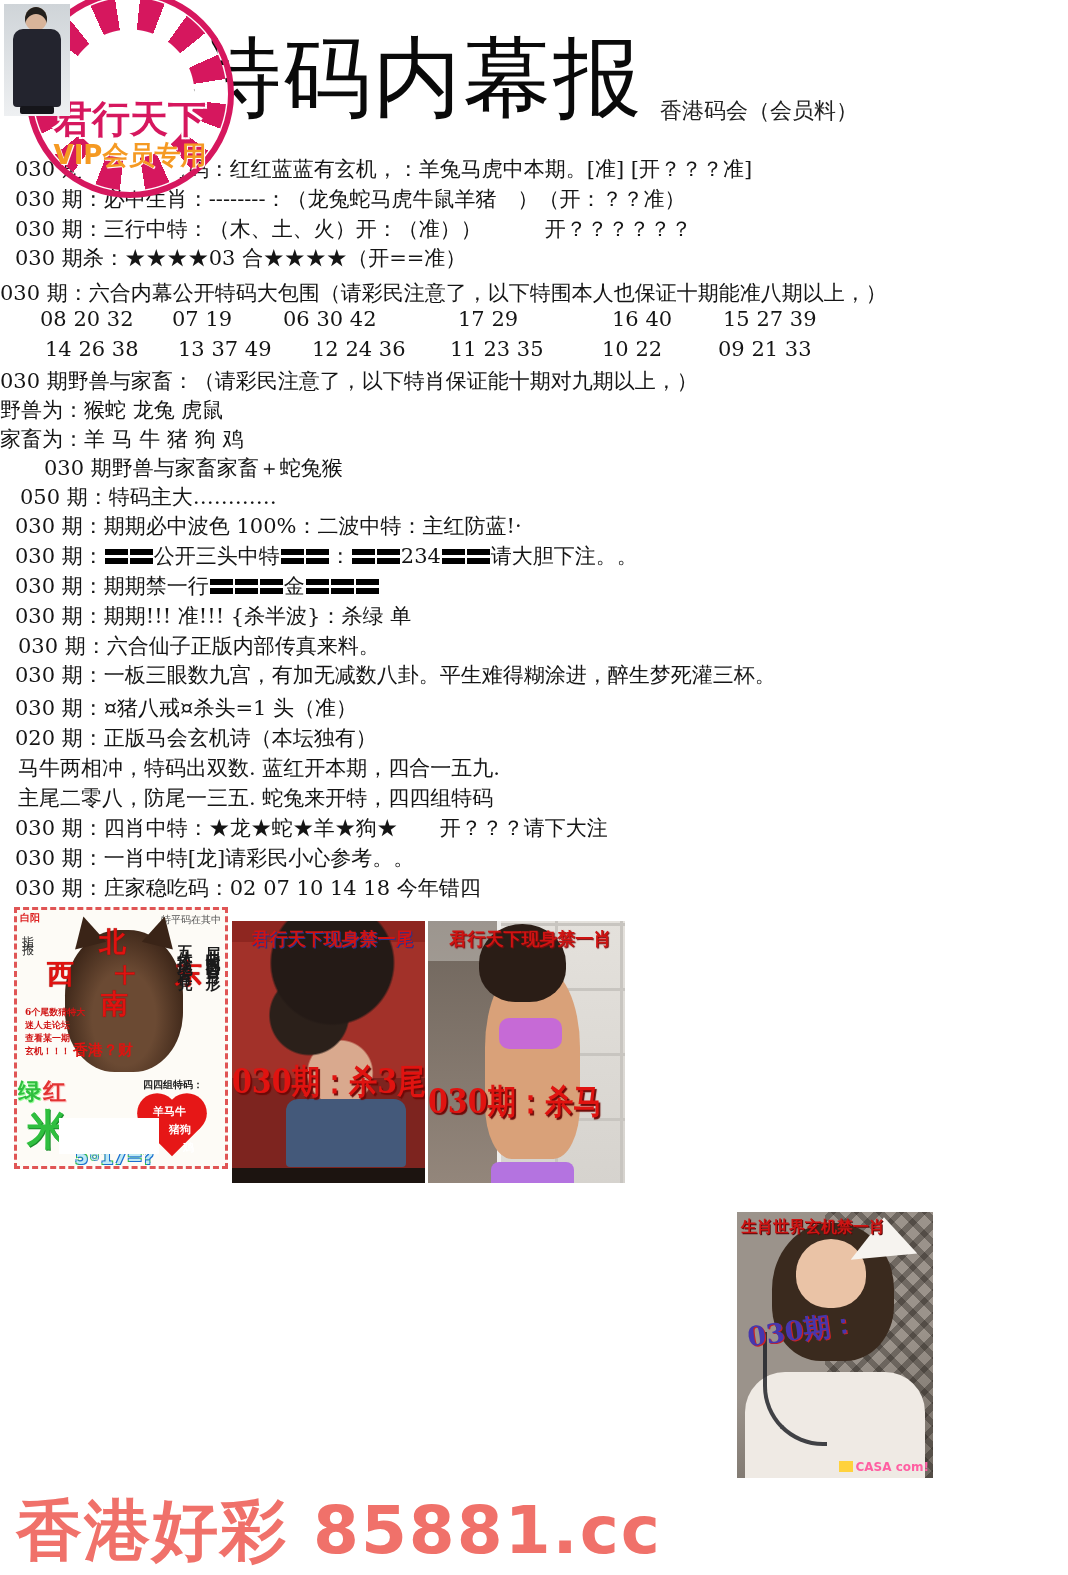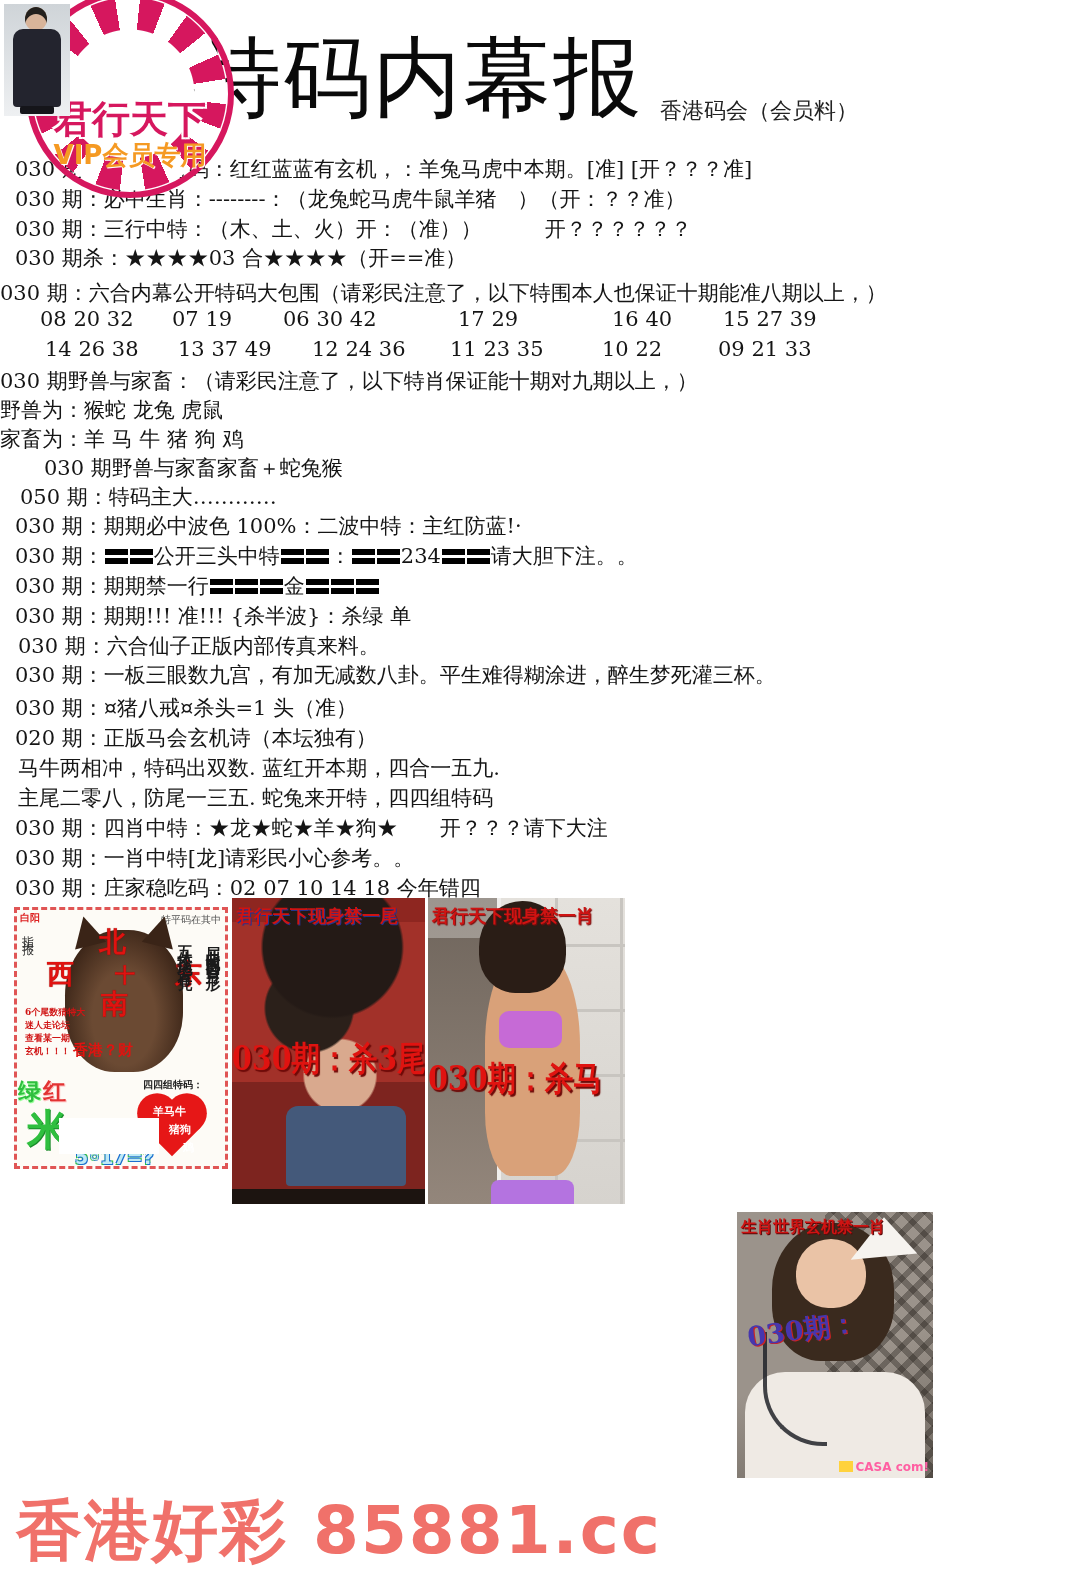--- a/index.html
+++ b/index.html
@@ -70,21 +70,21 @@
   .greenred{position:absolute;left:1px;top:166px;font-size:23px;font-weight:bold;z-index:3;letter-spacing:2px;}
   .gr-g{color:#2fbf3f;text-shadow:1px 1px 0 #9f9;} .gr-r{color:#e23333;text-shadow:1px 1px 0 #fbb;}
   .star-glyph{position:absolute;left:10px;top:192px;font-size:42px;font-weight:bold;color:#2fbf3f;z-index:3;
               text-shadow:1px 1px 0 #1a8a2a;}
   .white-cover{position:absolute;left:42px;top:208px;width:100px;height:36px;background:#fff;z-index:4;}
   .code-text{position:absolute;left:58px;top:236px;font-size:19px;font-weight:bold;z-index:3;
              font-family:"DejaVu Sans",sans-serif;color:#bfeaf5;
              text-shadow:1px 1px 0 #1a6fd0,-1px -1px 0 #1a6fd0,1px -1px 0 #2fbf3f,-1px 1px 0 #2fbf3f;}
 
   
-  .photo{position:absolute;top:898px;height:306px;overflow:hidden;z-index:2;}
+  .photo{position:absolute;top:921px;height:262px;overflow:hidden;z-index:2;text-align:center;}
   .photo-mid{left:232px;width:193px;
      background:
        radial-gradient(circle at 52% 16%,#241a16 0 25%,rgba(36,26,22,0) 26%),
        radial-gradient(circle at 40% 36%,#2b201a 0 19%,rgba(0,0,0,0) 20%),
        radial-gradient(circle at 56% 58%,#d9a98e 0 17%,rgba(0,0,0,0) 18%),
        linear-gradient(180deg,#8e2620 0 8%,#a23129 8% 60%,#7d241f 60% 100%);}
   .denim{position:absolute;left:28%;bottom:6%;width:62%;height:26%;background:#44597a;border-radius:12px 12px 4px 4px;}
   .mid-strip{position:absolute;left:0;bottom:0;width:100%;height:15px;background:#1c1410;}
   .photo-right{left:428px;width:197px;
      background:

